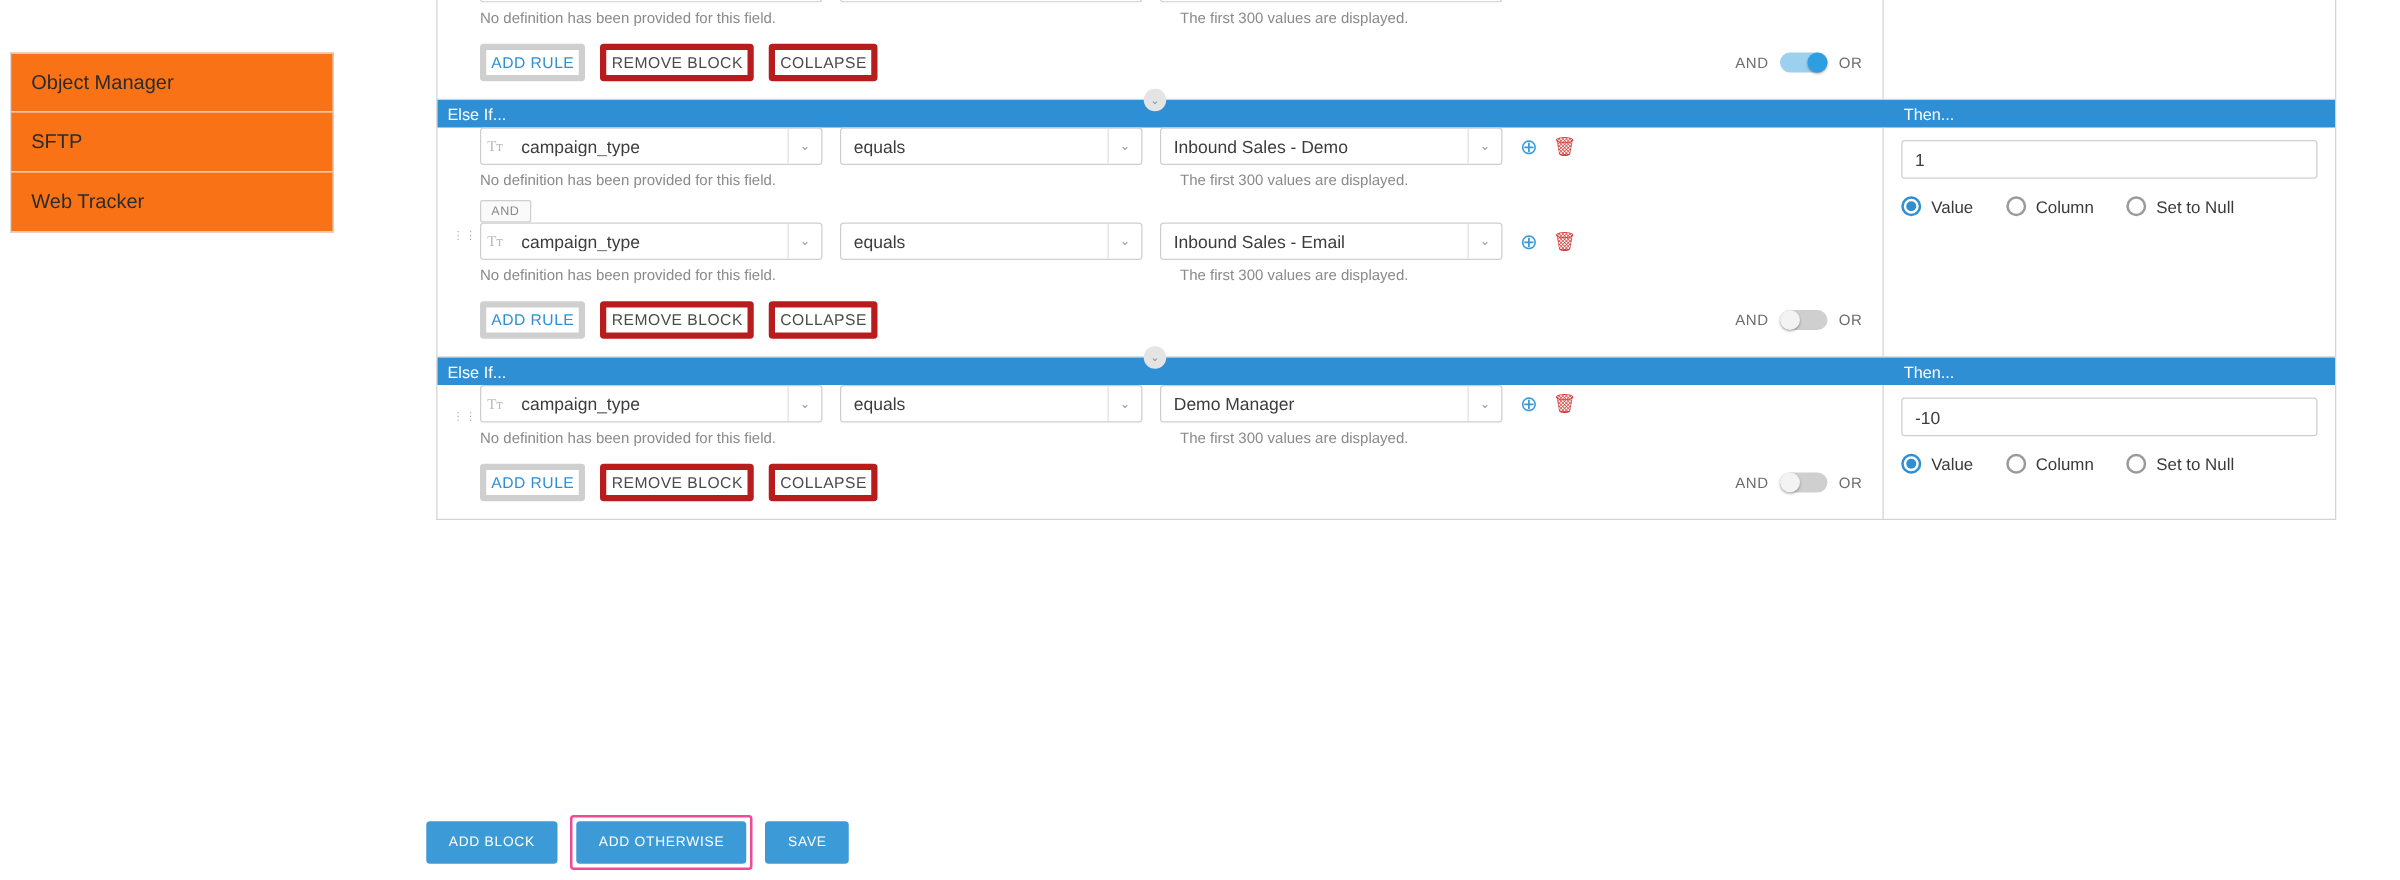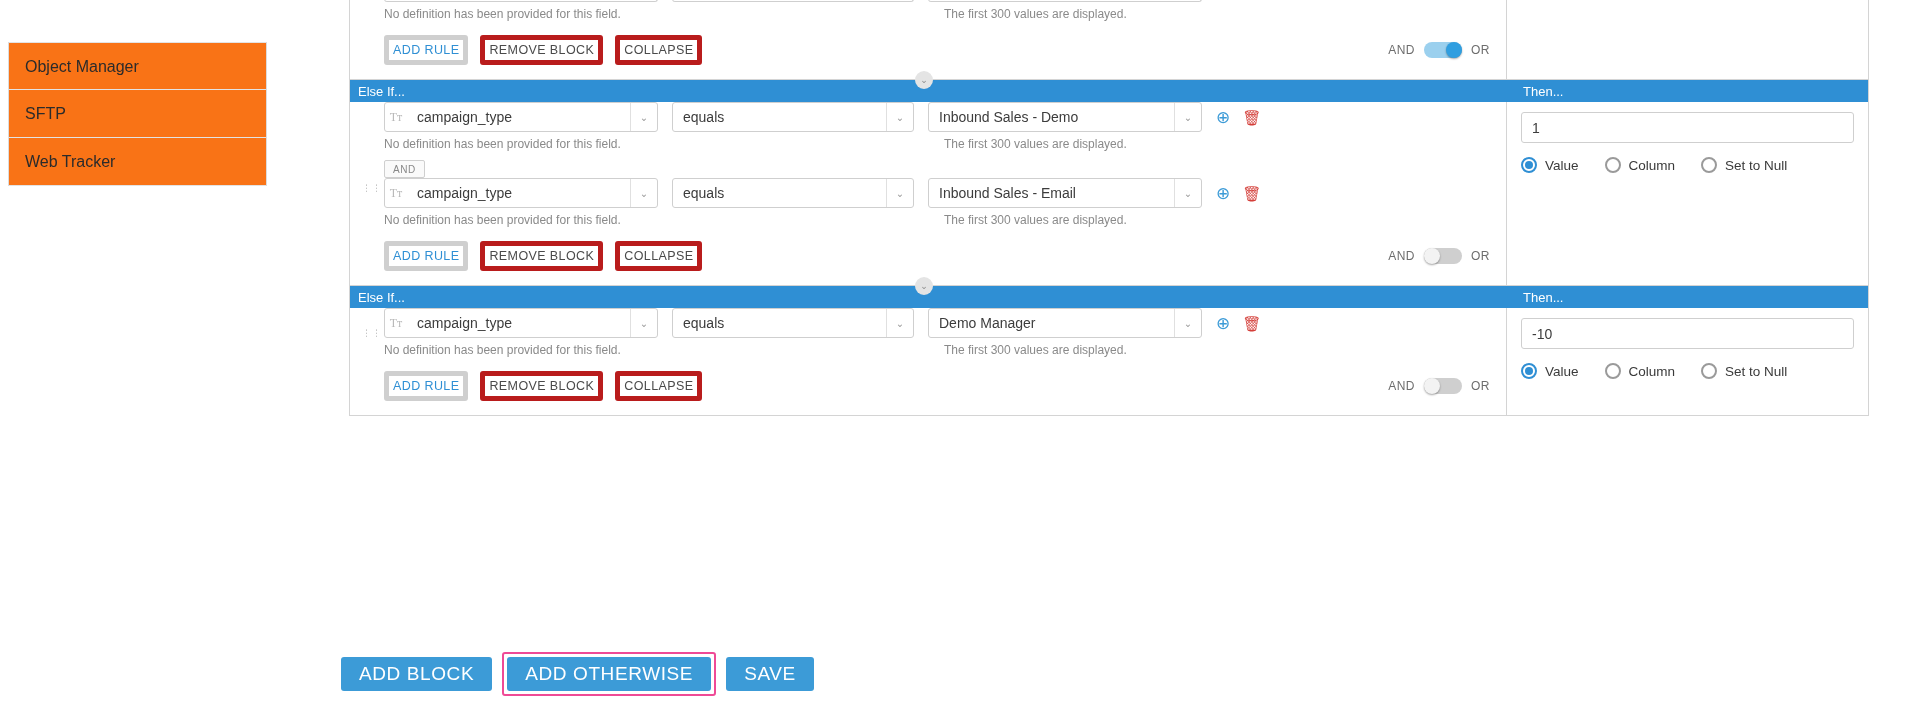--- a/index.html
+++ b/index.html
@@ -310,21 +310,21 @@
     top: 652px;
     display: flex;
     align-items: center;
   }
   .btn-primary {
     height: 34px;
     background: #3c9bd7;
     color: #fff;
     border: none;
     border-radius: 3px;
-    font-size: 19px;
+    font-size: 11px;
     letter-spacing: 0.6px;
     padding: 0 18px;
     display: inline-flex;
     align-items: center;
     justify-content: center;
     cursor: pointer;
     font-family: "Liberation Sans", sans-serif;
   }
   .highlight-wrap {
     border: 2px solid #ef4a96;

